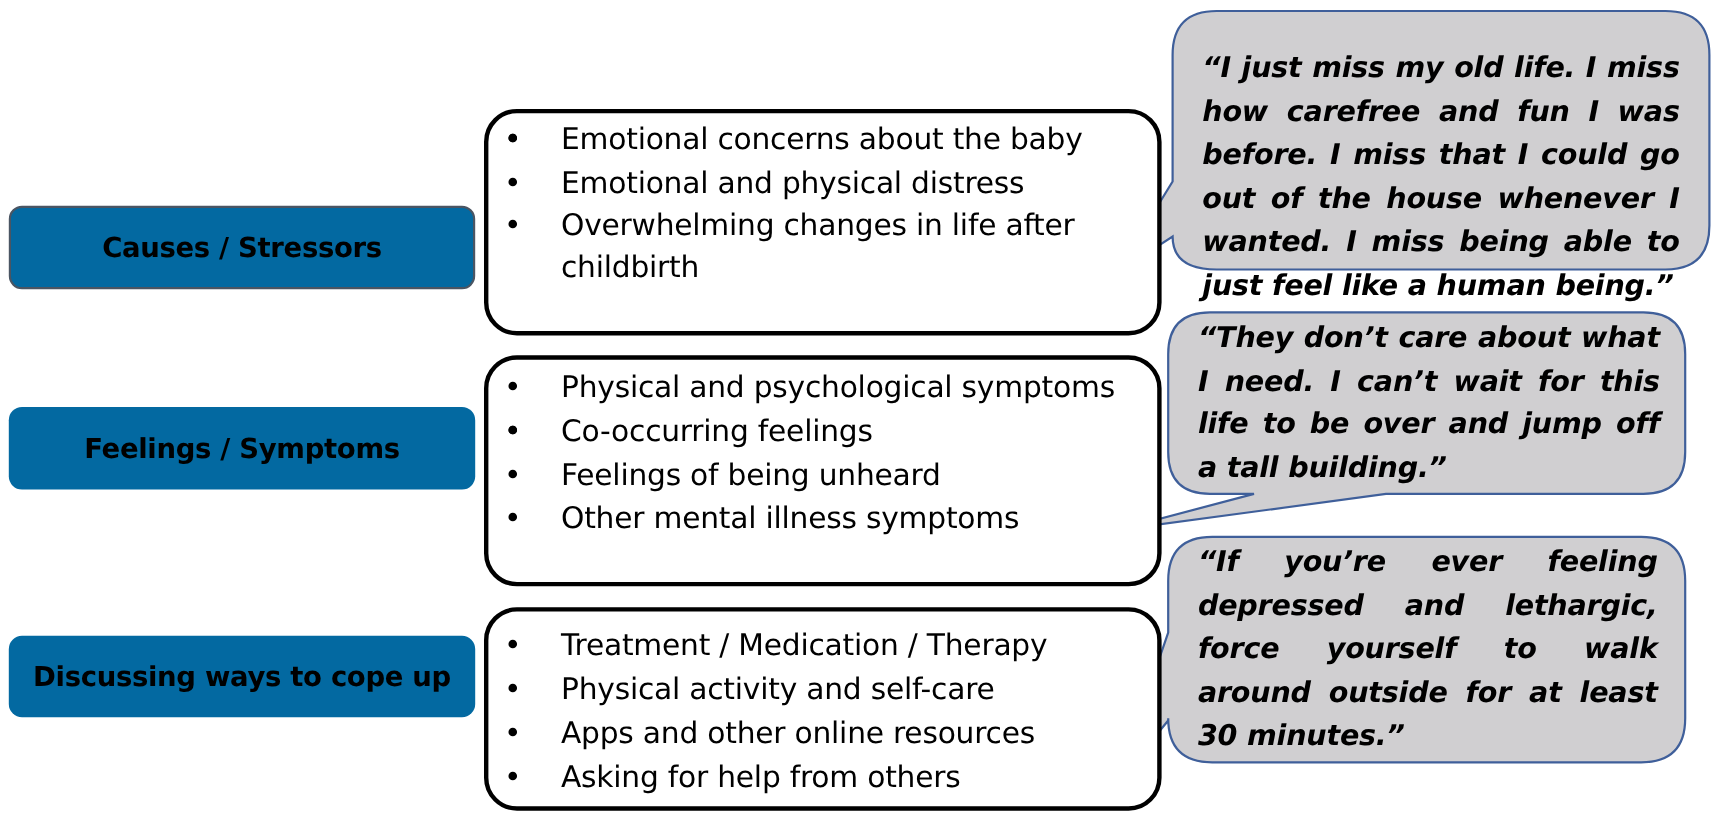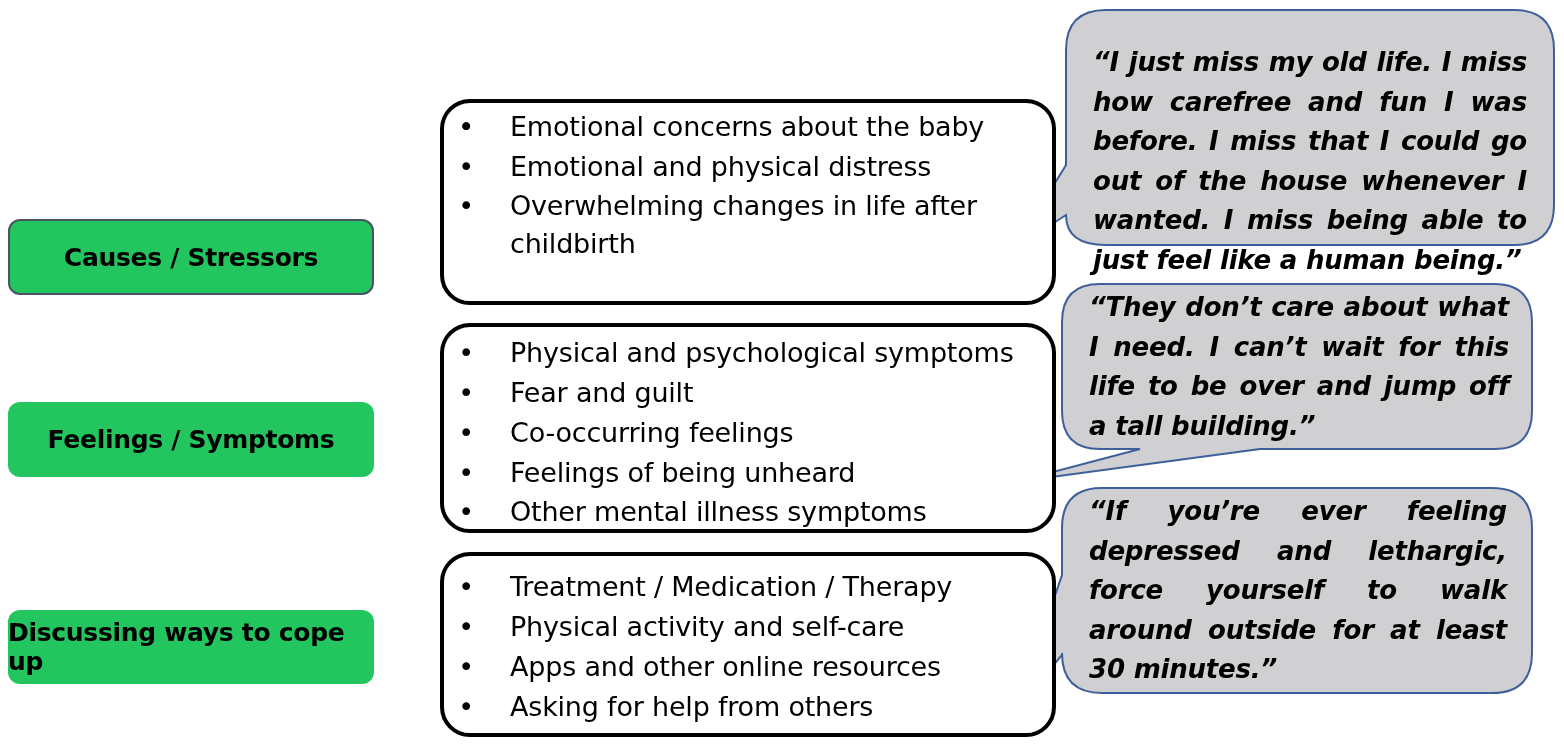--- a/index.html
+++ b/index.html
@@ -1,21 +1,21 @@
 <!DOCTYPE html>
 <html><head>
 <meta charset="utf-8">
 <style>
   html, body { margin: 0; padding: 0; background: #ffffff; }
   body { width: 1564px; height: 746px; position: relative; overflow: hidden;
          font-family: "DejaVu Sans", "Liberation Sans", sans-serif; color: #000; }
-  .label-box { position: absolute; left: 8px; width: 366px; background: #22c55e;
+  .label-box { position: absolute; left: 8px; width: 424px; background: #0369a1;
                border-radius: 12px; box-sizing: border-box; display: flex;
                align-items: center; justify-content: center;
-               font-weight: bold; font-size: 25px; letter-spacing: -0.3px; margin-top: 32px; }
+               font-weight: bold; font-size: 25px; letter-spacing: -0.3px; }
   .label-box.bordered { border: 2px solid #4a5563; }
   .list-box { position: absolute; left: 440px; width: 616px; box-sizing: border-box;
               border: 4px solid #000; border-radius: 30px; background: #fff; }
   .list-box ul { list-style: none; margin: 0; padding: 0; }
   .list-box li { position: relative; padding-left: 66px; font-size: 27px;
                  line-height: 40px; letter-spacing: -0.2px; }
   .list-box li .bullet { position: absolute; left: 12px; top: 0; width: 20px; text-align: center; }
   svg.bubbles { position: absolute; left: 0; top: 0; }
   .quote { position: absolute; font-weight: bold; font-style: italic; font-size: 26px;
            line-height: 39.5px; text-align: justify; text-align-last: left;
@@ -51,21 +51,21 @@
     <li><span class="bullet">•</span></li>
     <li><span class="bullet">•</span><span>Emotional concerns about the baby</span></li>
     <li><span class="bullet">•</span><span>Emotional and physical distress</span></li>
     <li style="line-height:38px; padding-right:60px;"><span class="bullet">•</span><span>Overwhelming changes in life after childbirth</span></li>
   </ul>
 </div>
 
 <div class="list-box" style="top:323px; height:210px; padding-top:6px;">
   <ul>
     <li><span class="bullet">•</span><span>Physical and psychological symptoms</span></li>
-    <li><span class="bullet">•</span><span>Fear and guilt</span></li>
+    <li><span class="bullet">•</span></li>
     <li><span class="bullet">•</span><span>Co-occurring feelings</span></li>
     <li><span class="bullet">•</span><span>Feelings of being unheard</span></li>
     <li style="line-height:38px;"><span class="bullet">•</span><span>Other mental illness symptoms</span></li>
   </ul>
 </div>
 
 <div class="list-box" style="top:552px; height:185px; padding-top:11px;">
   <ul>
     <li><span class="bullet">•</span><span>Treatment / Medication / Therapy</span></li>
     <li><span class="bullet">•</span><span>Physical activity and self-care</span></li>

